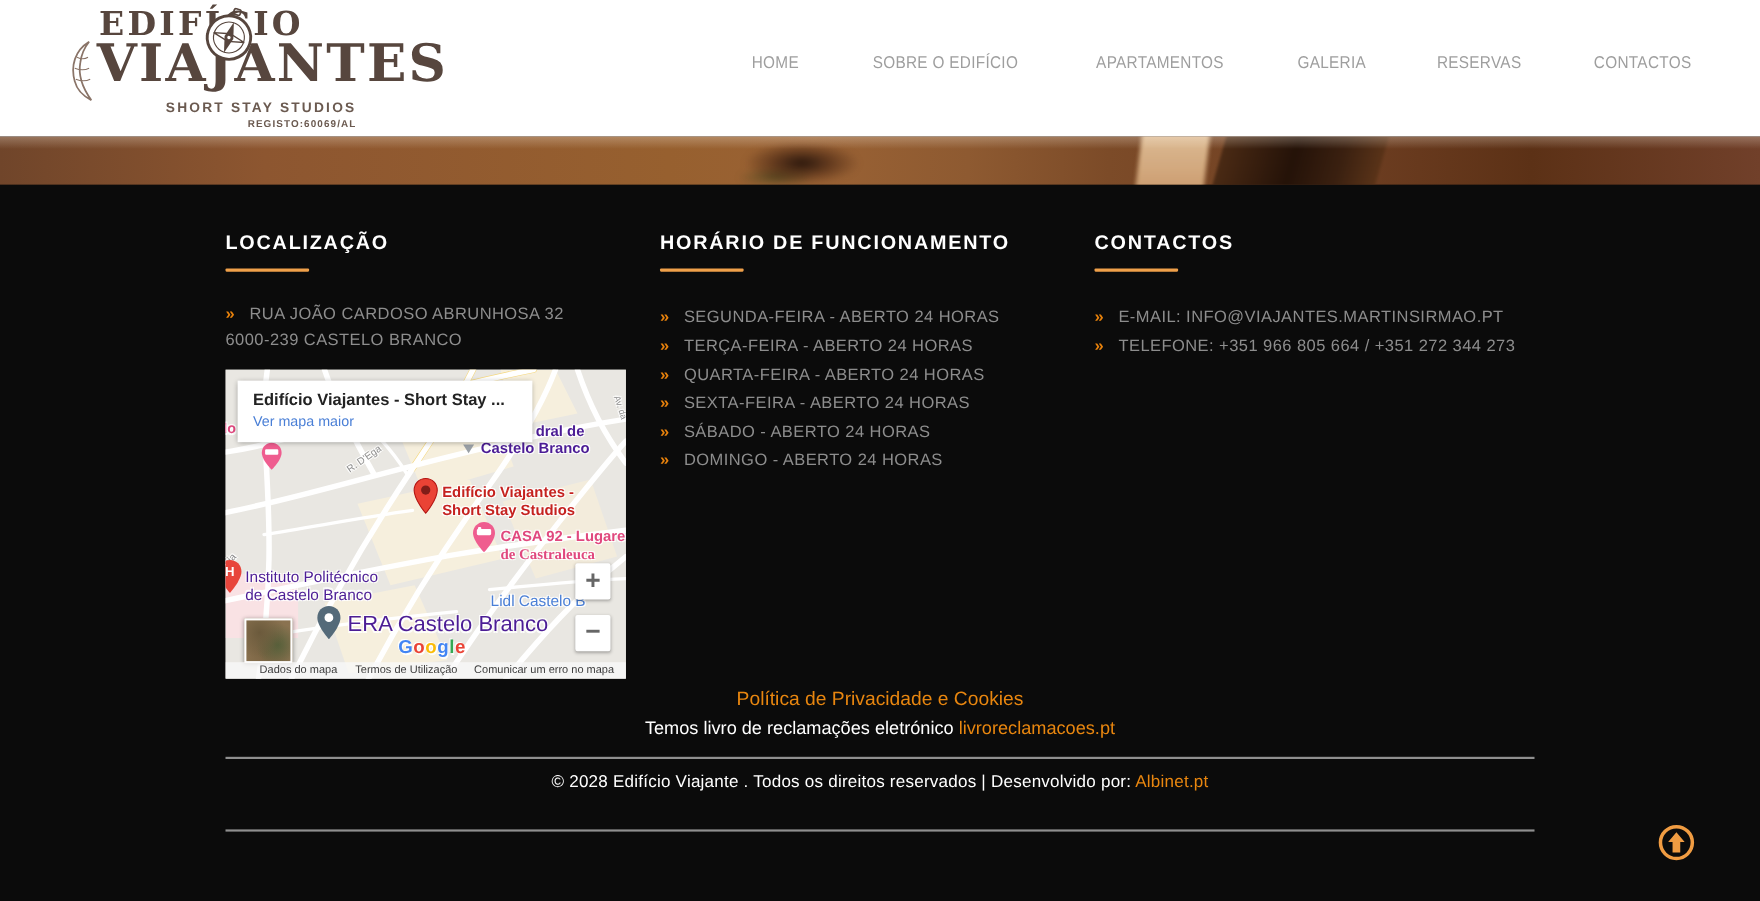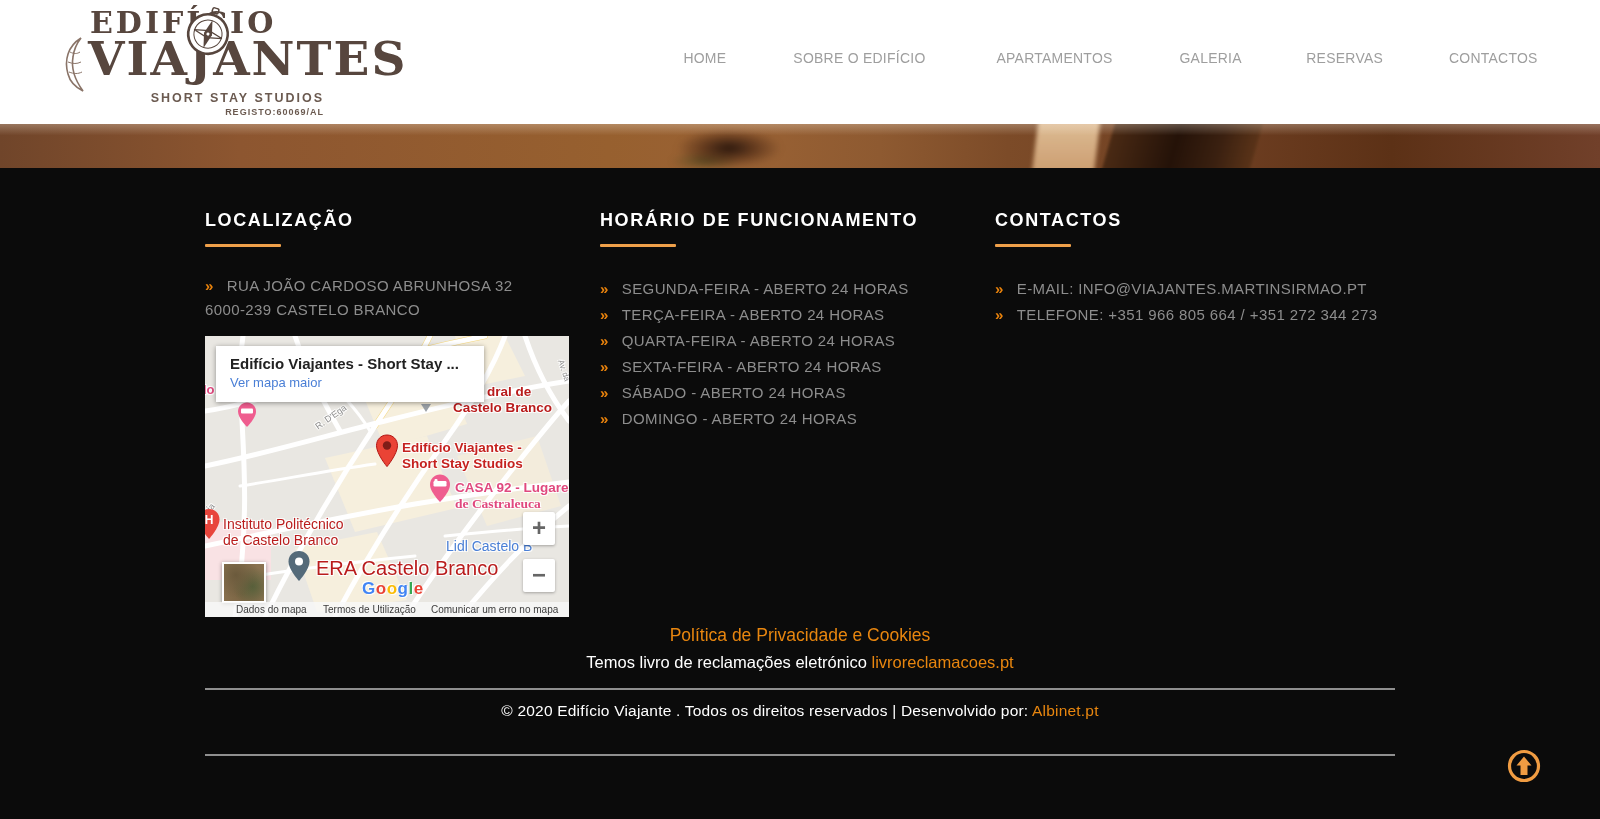--- a/index.html
+++ b/index.html
@@ -45,21 +45,21 @@
   .col-title { color:#ffffff; font-size:18px; font-weight:bold; letter-spacing:1.6px; }
   .title-underline { width:76px; height:3px; background:#efa04a; margin-top:13px; border-radius:1px; }
   .col-list { list-style:none; margin-top:29px; }
   .col-list li { font-size:15px; color:#8d8d8d; line-height:26px; letter-spacing:.4px; white-space:nowrap; }
   .arr { color:#e8820c; font-size:15px; margin-right:13px; font-weight:bold; }
   .addr-line2 { font-size:15px; color:#8d8d8d; line-height:21px; letter-spacing:.4px; }
 
   
   .map { position:relative; width:364px; height:281px; margin-top:16px; background:#e9e7e2; overflow:hidden; cursor:grab; }
   .map svg.roads { position:absolute; inset:0; }
-  .map-label { position:absolute; color:#b91c1c; font-size:13.5px; font-weight:bold; white-space:nowrap;
+  .map-label { position:absolute; color:#4c1d95; font-size:13.5px; font-weight:bold; white-space:nowrap;
     text-shadow:1px 1px 0 rgba(255,255,255,.85), -1px -1px 0 rgba(255,255,255,.85), 1px -1px 0 rgba(255,255,255,.85), -1px 1px 0 rgba(255,255,255,.85); }
   .lbl-red { color:#c5221f; } .lbl-pink { color:#e0487e; } .lbl-blue { color:#4a7fd6; }
   .lbl-street { font-weight:normal; font-size:9px; color:#8f8f8f; }
   .infowin { position:absolute; left:11px; top:10px; width:268px; height:56px; background:#fff; box-shadow:0 1px 5px rgba(0,0,0,.4); padding:9px 14px; z-index:4; }
   .infowin-title { font-size:15px; font-weight:bold; color:#222; white-space:nowrap; overflow:hidden; }
   .infowin-link { font-size:13px; color:#4a7fd6; margin-top:3px; cursor:pointer; }
   .poi-tri { position:absolute; width:0; height:0; border-left:5px solid transparent; border-right:5px solid transparent; border-top:8px solid #9aa0a6; }
   .zoombtn { position:absolute; left:318px; width:32px; height:33px; background:#fff; box-shadow:0 1px 3px rgba(0,0,0,.3); border-radius:2px;
     color:#666; font-size:24px; font-weight:bold; text-align:center; line-height:31px; cursor:pointer; z-index:3; }
   .streetthumb { position:absolute; left:17px; top:226px; width:44px; height:41px; border:2px solid #fff; box-shadow:0 1px 4px rgba(0,0,0,.4); cursor:pointer; z-index:3;
@@ -201,21 +201,21 @@
           </span>
           <span class="map-pin" style="left:82px; top:214px;">
             <svg width="24" height="32" viewBox="0 0 24 32">
                 <path d="M12 1C6 1 1.5 5.5 1.5 11.5 c0 8 10.5 19.5 10.5 19.5 s10.5-11.5 10.5-19.5 C22.5 5.5 18 1 12 1z" fill="#546a79"></path>
                 <circle cx="12" cy="11.5" r="4" fill="#ffffff"></circle>
               </svg>
           </span>
           <span class="poi-tri" style="left:216px; top:68px;"></span>
 
           <div class="map-label" style="left:282px; top:48px;">dral de</div>
-          <div class="map-label" style="left:248px; top:64px;">Castelo Branco</div>
+          <div class="map-label" style="left:232px; top:64px;">Castelo Branco</div>
           <div class="map-label lbl-red" style="left:197px; top:104px;">Edifício Viajantes -</div>
           <div class="map-label lbl-red" style="left:197px; top:120px;">Short Stay Studios</div>
           <div class="map-label lbl-pink" style="left:250px; top:144px;">CASA 92 - Lugare</div>
           <div class="map-label lbl-pink" style="left:250px; top:160px;font-family:Liberation Serif, serif;">de Castraleuca</div>
           <div class="map-label" style="left:18px; top:180px; font-weight:normal; font-size:14px;">Instituto Politécnico</div>
           <div class="map-label" style="left:18px; top:196px; font-weight:normal; font-size:14px;">de Castelo Branco</div>
           <div class="map-label lbl-blue" style="left:241px; top:202px; font-weight:normal; font-size:14px;">Lidl Castelo B</div>
           <div class="map-label" style="left:111px; top:221px; font-weight:normal; font-size:20px;">ERA Castelo Branco</div>
           <div class="map-label lbl-street" style="left:108px; top:76px; transform:rotate(-35deg);">R. D'Ega</div>
           <div class="map-label lbl-pink" style="left:-2px; top:46px; font-size:13px;">lo</div>
@@ -267,21 +267,21 @@
     <div class="links-block">
       <a href="#" class="privacy-link" style="text-decoration:none;">Política de Privacidade e Cookies</a>
       <div class="complaints-line">
         <span>Temos livro de reclamações eletrónico</span>
         <a href="#">livroreclamacoes.pt</a>
       </div>
     </div>
 
     <div class="divider"></div>
     <div class="copyright">
-      <span>© 2020 Edifício Viajante . Todos os direitos reservados | Desenvolvido por:</span>
+      <span>© 2028 Edifício Viajante . Todos os direitos reservados | Desenvolvido por:</span>
       <a href="#">Albinet.pt</a>
     </div>
     <div class="divider2"></div>
   </div>
 </footer>
 
 <div class="scrolltop">
   <svg width="36" height="36" viewBox="0 0 36 36">
     <circle cx="18" cy="18" r="14.5" fill="none" stroke="#f09c42" stroke-width="3.2"></circle>
     <path d="M18 8.5 L25.5 17.5 H21.5 V27 H14.5 V17.5 H10.5 Z" fill="#f09c42"></path>

